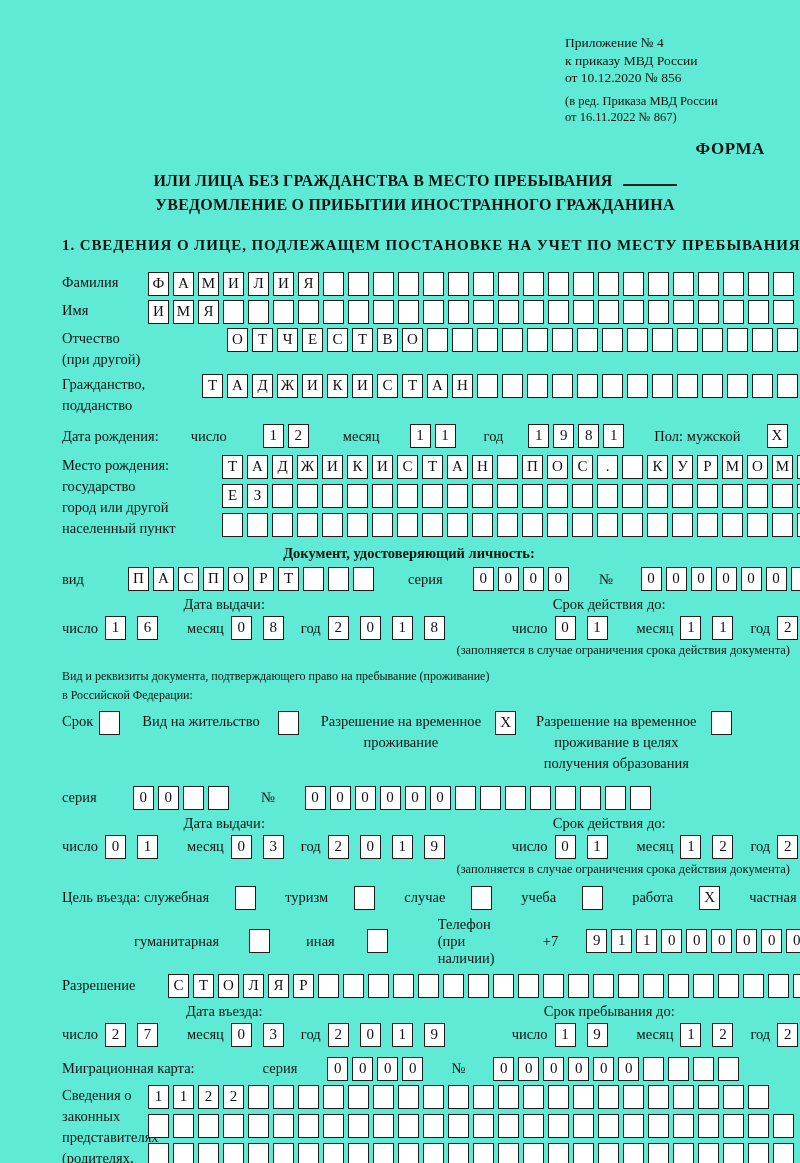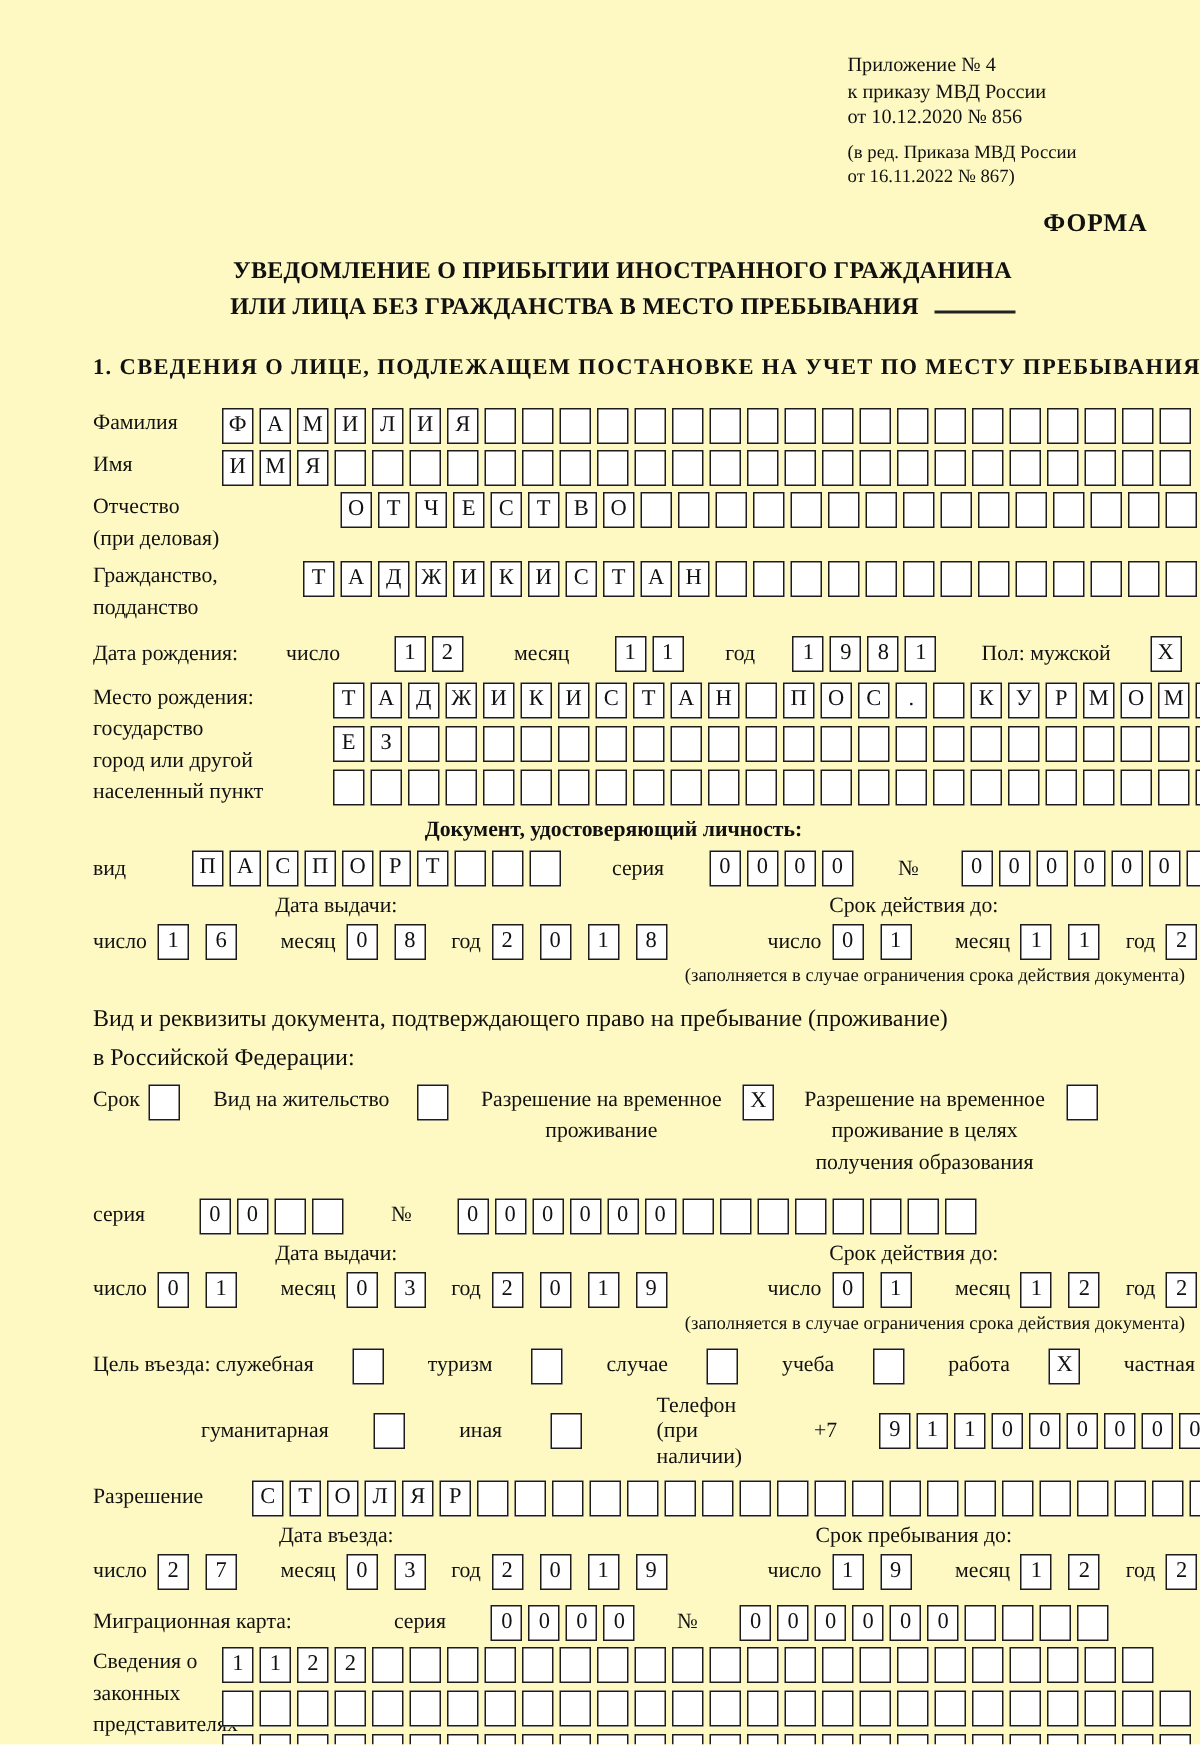--- a/index.html
+++ b/index.html
@@ -1,19 +1,19 @@
 <!DOCTYPE html>
 <html><head>
 <meta charset="utf-8">
 <style>
   * { box-sizing: border-box; }
   html,body { margin:0; padding:0; background:#ffffff; }
   .page {
     position:relative; width:800px; height:1163px; overflow:hidden;
-    background:#fef9c3; color:#111;
+    background:#5eead4; color:#111;
     font-family:"Liberation Serif","DejaVu Serif",serif;
     padding:34px 4px 0 62px;
   }
   .appendix { width:200px; margin-left:auto; margin-right:31px; font-size:13.5px; line-height:1.3; }
   .appendix .rev { margin-top:6px; font-size:12.5px; }
   .forma { text-align:right; margin-right:31px; font-weight:bold; font-size:17px; margin-top:14px; letter-spacing:.6px; }
   .title { text-align:center; font-weight:bold; font-size:16px; line-height:1.5; margin-top:10px; margin-right:28px; letter-spacing:.2px; }
   .uline { display:inline-block; width:54px; border-bottom:2px solid #222; margin-left:10px; }
   .section1 { font-weight:bold; font-size:15px; letter-spacing:.9px; margin-top:20px; margin-bottom:18px; white-space:nowrap; }
 
@@ -30,21 +30,21 @@
 
   .center-h { text-align:center; font-weight:bold; font-size:14.5px; margin:6px 40px 5px 0; }
   .dh { display:flex; font-size:14.5px; margin:5px 0 3px;gap:36px; }
   .dh .c1 { width:330px; text-align:center; }
   .dh .c2 { width:380px; text-align:center; }
   .drow { display:flex; align-items:center; font-size:14.5px; }
   .dg { display:flex; align-items:center; }
   .dg span { margin-right:7px; }
   .dg .cells { margin-right:10px; }
   .note-r { text-align:right; margin-right:6px; font-size:12.5px; margin-top:3px; margin-bottom:9px; }
-  .para { font-size:16px; line-height:1.6; margin-top:2px; margin-bottom:5px; }
+  .para { font-size:12px; line-height:1.6; margin-top:2px; margin-bottom:5px; }
   .permits { display:flex; align-items:flex-start; font-size:14.5px; line-height:1.45; margin-top:4px; margin-bottom:12px; }
   .ctr { text-align:center; }
   .purpose > span { margin-left:9px; flex:0 0 auto; }
   .purpose > span:first-child { margin-left:0; }
   .purpose > .cells { margin-left:6px; }
   .reps { display:flex; align-items:flex-start; margin-top:4px; font-size:14.5px; }
 </style>
 </head>
 <body>
 
@@ -56,22 +56,22 @@
     <div>от 10.12.2020 № 856</div>
     <div class="rev">
       <div>(в ред. Приказа МВД России</div>
       <div>от 16.11.2022 № 867)</div>
     </div>
   </div>
 
   <div class="forma">ФОРМА</div>
 
   <div class="title">
+    <div><span>ИЛИ ЛИЦА БЕЗ ГРАЖДАНСТВА В МЕСТО ПРЕБЫВАНИЯ</span><span class="uline"></span></div>
     <div>УВЕДОМЛЕНИЕ О ПРИБЫТИИ ИНОСТРАННОГО ГРАЖДАНИНА</div>
-    <div><span>ИЛИ ЛИЦА БЕЗ ГРАЖДАНСТВА В МЕСТО ПРЕБЫВАНИЯ</span><span class="uline"></span></div>
   </div>
 
   <div class="section1">1. СВЕДЕНИЯ О ЛИЦЕ, ПОДЛЕЖАЩЕМ ПОСТАНОВКЕ НА УЧЕТ ПО МЕСТУ ПРЕБЫВАНИЯ</div>
 
   <div class="row">
     <div class="lbl" style="width:66px">Фамилия</div>
     <div class="cells">
         <span class="cb">Ф</span>
         <span class="cb">А</span>
         <span class="cb">М</span>
@@ -129,21 +129,21 @@
         <span class="cb"></span>
         <span class="cb"></span>
         <span class="cb"></span>
         <span class="cb"></span>
       </div>
   </div>
 
   <div class="row">
     <div class="lbl" style="width:145px">
       <div>Отчество</div>
-      <div>(при деловая)</div>
+      <div>(при другой)</div>
     </div>
     <div class="cells">
         <span class="cb">О</span>
         <span class="cb">Т</span>
         <span class="cb">Ч</span>
         <span class="cb">Е</span>
         <span class="cb">С</span>
         <span class="cb">Т</span>
         <span class="cb">В</span>
         <span class="cb">О</span>

